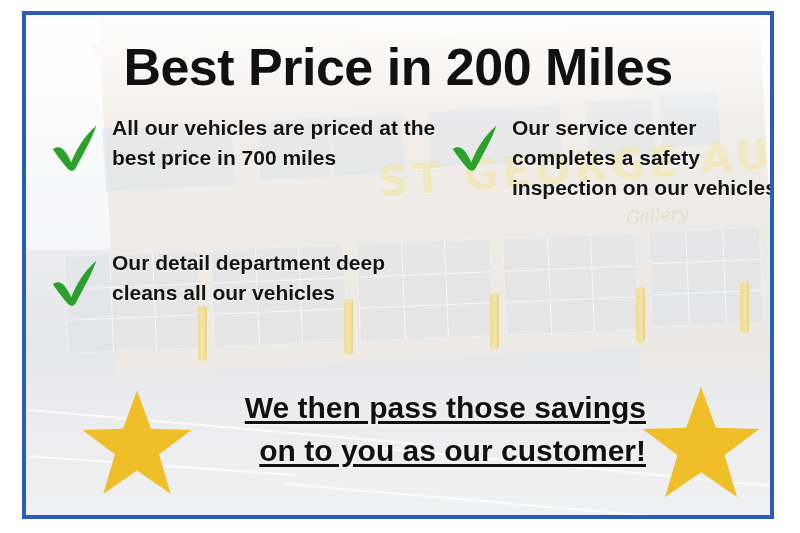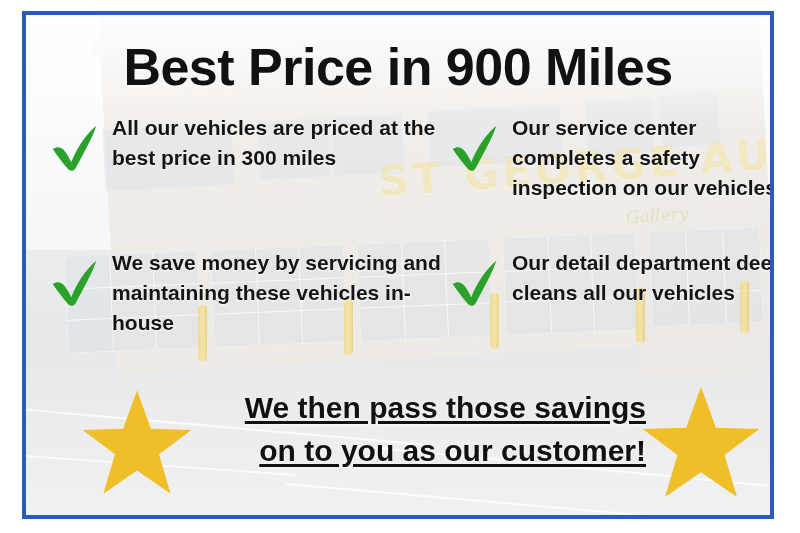--- a/index.html
+++ b/index.html
@@ -243,21 +243,21 @@
       <div class="bollard" style="left:464px;top:278px;height:56px;"></div>
       <div class="bollard" style="left:610px;top:272px;height:56px;"></div>
       <div class="bollard" style="left:714px;top:266px;height:52px;"></div>
 
       <div class="veil"></div>
       <div class="veil-top"></div>
     </div>
 
     <div class="content">
 
-      <div class="title">Best Price in 900 Miles</div>
+      <div class="title">Best Price in 200 Miles</div>
 
       <div class="star" id="star-left">
         <svg width="118" height="116" viewBox="0 0 100 100" aria-hidden="true">
           <polygon fill="#f0be28" points="50,3 62,36 97,37 69,58 79,92 50,72 21,92 31,58 3,37 38,36"></polygon>
         </svg>
       </div>
       <div class="star" id="star-right">
         <svg width="126" height="124" viewBox="0 0 100 100" aria-hidden="true">
           <polygon fill="#f0be28" points="50,3 62,36 97,37 69,58 79,92 50,72 21,92 31,58 3,37 38,36"></polygon>
         </svg>
@@ -265,42 +265,33 @@
 
       <div class="bullets">
 
         <div class="bullet b-left">
           <span class="check">
             <svg viewBox="0 0 64 64" aria-hidden="true">
               <path d="M7 33 C12 30 16 31 20 36 C23 40 25 44 26 47 C31 34 39 20 52 9
                        C48 21 38 39 31 52 C29 56 25 57 22 53 C17 47 11 39 7 33 Z" fill="#2ba02b"></path>
             </svg>
           </span>
-          <span class="btext">All our vehicles are priced at the best price in 300 miles</span>
+          <span class="btext">All our vehicles are priced at the best price in 700 miles</span>
         </div>
 
         <div class="bullet b-right">
           <span class="check">
             <svg viewBox="0 0 64 64" aria-hidden="true">
               <path d="M7 33 C12 30 16 31 20 36 C23 40 25 44 26 47 C31 34 39 20 52 9
                        C48 21 38 39 31 52 C29 56 25 57 22 53 C17 47 11 39 7 33 Z" fill="#2ba02b"></path>
             </svg>
           </span>
           <span class="btext">Our service center completes a safety inspection on our vehicles</span>
         </div>
 
-        <div class="bullet b-left">
-          <span class="check">
-            <svg viewBox="0 0 64 64" aria-hidden="true">
-              <path d="M7 33 C12 30 16 31 20 36 C23 40 25 44 26 47 C31 34 39 20 52 9
-                       C48 21 38 39 31 52 C29 56 25 57 22 53 C17 47 11 39 7 33 Z" fill="#2ba02b"></path>
-            </svg>
-          </span>
-          <span class="btext">We save money by servicing and maintaining these vehicles in-house</span>
-        </div>
 
         <div class="bullet b-right">
           <span class="check">
             <svg viewBox="0 0 64 64" aria-hidden="true">
               <path d="M7 33 C12 30 16 31 20 36 C23 40 25 44 26 47 C31 34 39 20 52 9
                        C48 21 38 39 31 52 C29 56 25 57 22 53 C17 47 11 39 7 33 Z" fill="#2ba02b"></path>
             </svg>
           </span>
           <span class="btext">Our detail department deep cleans all our vehicles</span>
         </div>

